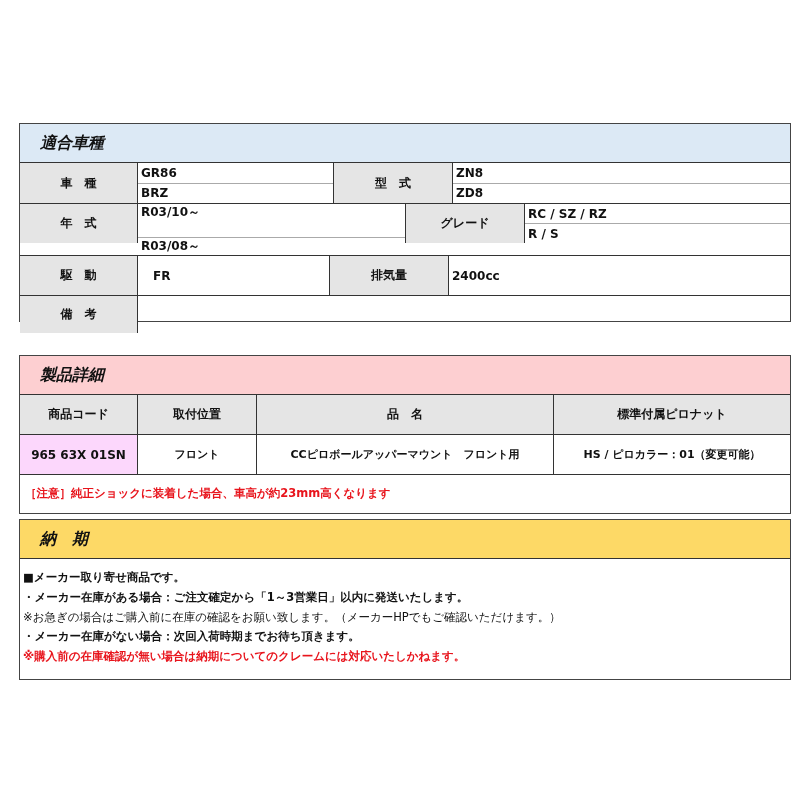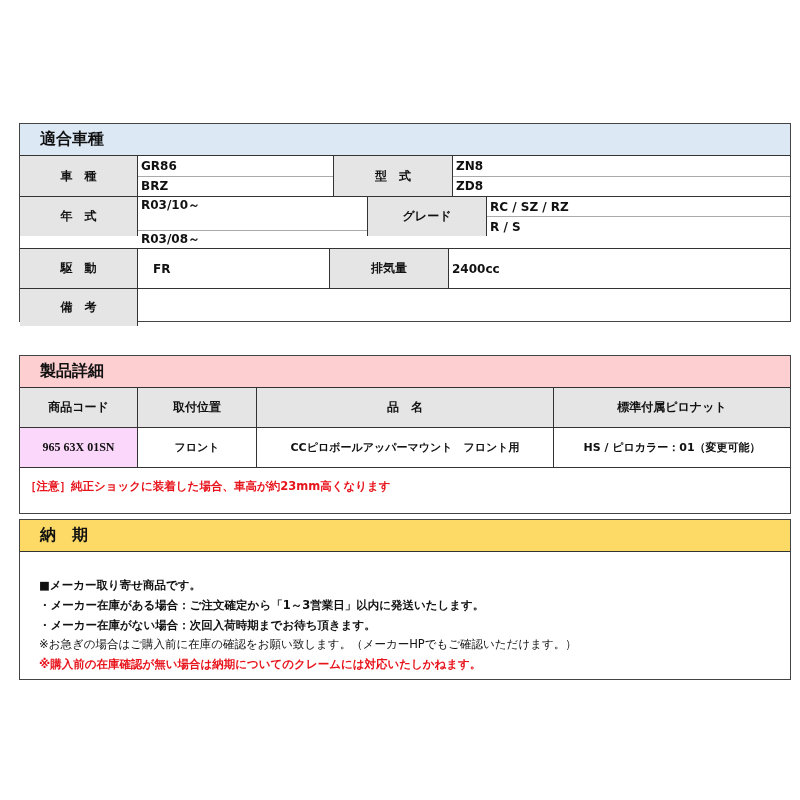--- a/index.html
+++ b/index.html
@@ -1,18 +1,18 @@
 <!DOCTYPE html>
 <html><head>
   <meta charset="utf-8">
   <style>
     html, body { margin: 0; padding: 0; background: #ffffff; }
     body { width: 800px; height: 800px; position: relative; font-family: "DejaVu Sans", "Liberation Sans", sans-serif; color: #111; }
     .box { position: absolute; left: 19px; width: 772px; border: 1.5px solid #444; box-sizing: border-box; background: #fff; }
-    .sec-header { height: 32px; box-sizing: border-box; border-bottom: 1.5px solid #333; display: flex; align-items: center; padding-left: 20px; font-size: 16px; font-weight: bold; }
+    .sec-header { height: 39px; box-sizing: border-box; border-bottom: 1.5px solid #333; display: flex; align-items: center; padding-left: 20px; font-size: 16px; font-weight: bold; font-style: italic; }
     .row { display: flex; box-sizing: border-box; }
     .cell { box-sizing: border-box; display: flex; align-items: center; font-size: 12px; font-weight: bold; }
     .label { background: #e5e5e5; justify-content: center; border-right: 1.5px solid #333; letter-spacing: 0; }
     .val { flex-direction: column; align-items: stretch; }
     .sub { flex: 1; display: flex; align-items: center; padding-left: 3px; font-size: 12px; font-weight: bold; box-sizing: border-box; }
     .sub + .sub { border-top: 1px solid #aaa; }
     .bt { border-top: 1.5px solid #333; }
     .red { color: #e8141c; }
     .line { font-size: 11.5px; font-weight: bold; height: 19.8px; line-height: 19.8px; white-space: nowrap; padding-left: 3px; }
   </style>
@@ -30,21 +30,21 @@
     </div>
     <div class="cell label" style="width:119px;">型　式</div>
     <div class="cell val" style="flex:1;">
       <div class="sub">ZN8</div>
       <div class="sub">ZD8</div>
     </div>
   </div>
 
   <div class="row bt" style="height:40px;">
     <div class="cell label" style="width:118px;text-align:center;">年　式</div>
-    <div class="cell val" style="width:230px; border-right:1.5px solid #333;gap:16px;">
+    <div class="cell val" style="width:268px; border-right:1.5px solid #333;gap:16px;">
       <div class="sub">R03/10～</div>
       <div class="sub">R03/08～</div>
     </div>
     <div class="cell label" style="width:119px;">グレード</div>
     <div class="cell val" style="flex:1;justify-content:flex-end;">
       <div class="sub">RC /  SZ / RZ</div>
       <div class="sub">R / S</div>
     </div>
   </div>
 
@@ -65,33 +65,33 @@
   <div class="sec-header" style="background:#fdcfd1;">製品詳細</div>
 
   <div class="row" style="height:40px; border-bottom:1.5px solid #333;">
     <div class="cell label" style="width:118px;">商品コード</div>
     <div class="cell label" style="width:119px;">取付位置</div>
     <div class="cell label" style="width:297px;">品　名</div>
     <div class="cell label" style="flex:1; border-right:none;">標準付属ピロナット</div>
   </div>
 
   <div class="row" style="height:40px; border-bottom:1.5px solid #333;">
-    <div class="cell" style="width:118px; justify-content:center; background:#fcd7fc; border-right:1.5px solid #333;font-family:Liberation Serif, serif;">965 63X 01SN</div>
+    <div class="cell" style="width:118px; justify-content:center; background:#fcd7fc; border-right:1.5px solid #333;">965 63X 01SN</div>
     <div class="cell" style="width:119px; justify-content:center; border-right:1.5px solid #333; font-size:11px;">フロント</div>
     <div class="cell" style="width:297px; justify-content:center; border-right:1.5px solid #333; font-size:11px;">CCピロボールアッパーマウント　フロント用</div>
     <div class="cell" style="flex:1; justify-content:center; font-size:11px;">HS / ピロカラー：01（変更可能）</div>
   </div>
 
   <div class="row" style="height:37px;">
     <div class="cell red" style="padding-left:5px; font-size:11.5px;">［注意］純正ショックに装着した場合、車高が約23mm高くなります</div>
   </div>
 </div>
 
 <div class="box" style="top:519px; height:161px;">
   <div class="sec-header" style="background:#fdd966; padding-left:20px;">納　期</div>
-  <div style="padding-top:24px;margin-left:16px;">
+  <div style="padding-top:9px;">
     <div class="line">■メーカー取り寄せ商品です。</div>
     <div class="line">・メーカー在庫がある場合：ご注文確定から「1～3営業日」以内に発送いたします。</div>
+    <div class="line" style="font-weight:normal;">※お急ぎの場合はご購入前に在庫の確認をお願い致します。（メーカーHPでもご確認いただけます。）</div>
     <div class="line">・メーカー在庫がない場合：次回入荷時期までお待ち頂きます。</div>
-    <div class="line" style="font-weight:normal;">※お急ぎの場合はご購入前に在庫の確認をお願い致します。（メーカーHPでもご確認いただけます。）</div>
     <div class="line red">※購入前の在庫確認が無い場合は納期についてのクレームには対応いたしかねます。</div>
   </div>
 </div>
 
 </body></html>

